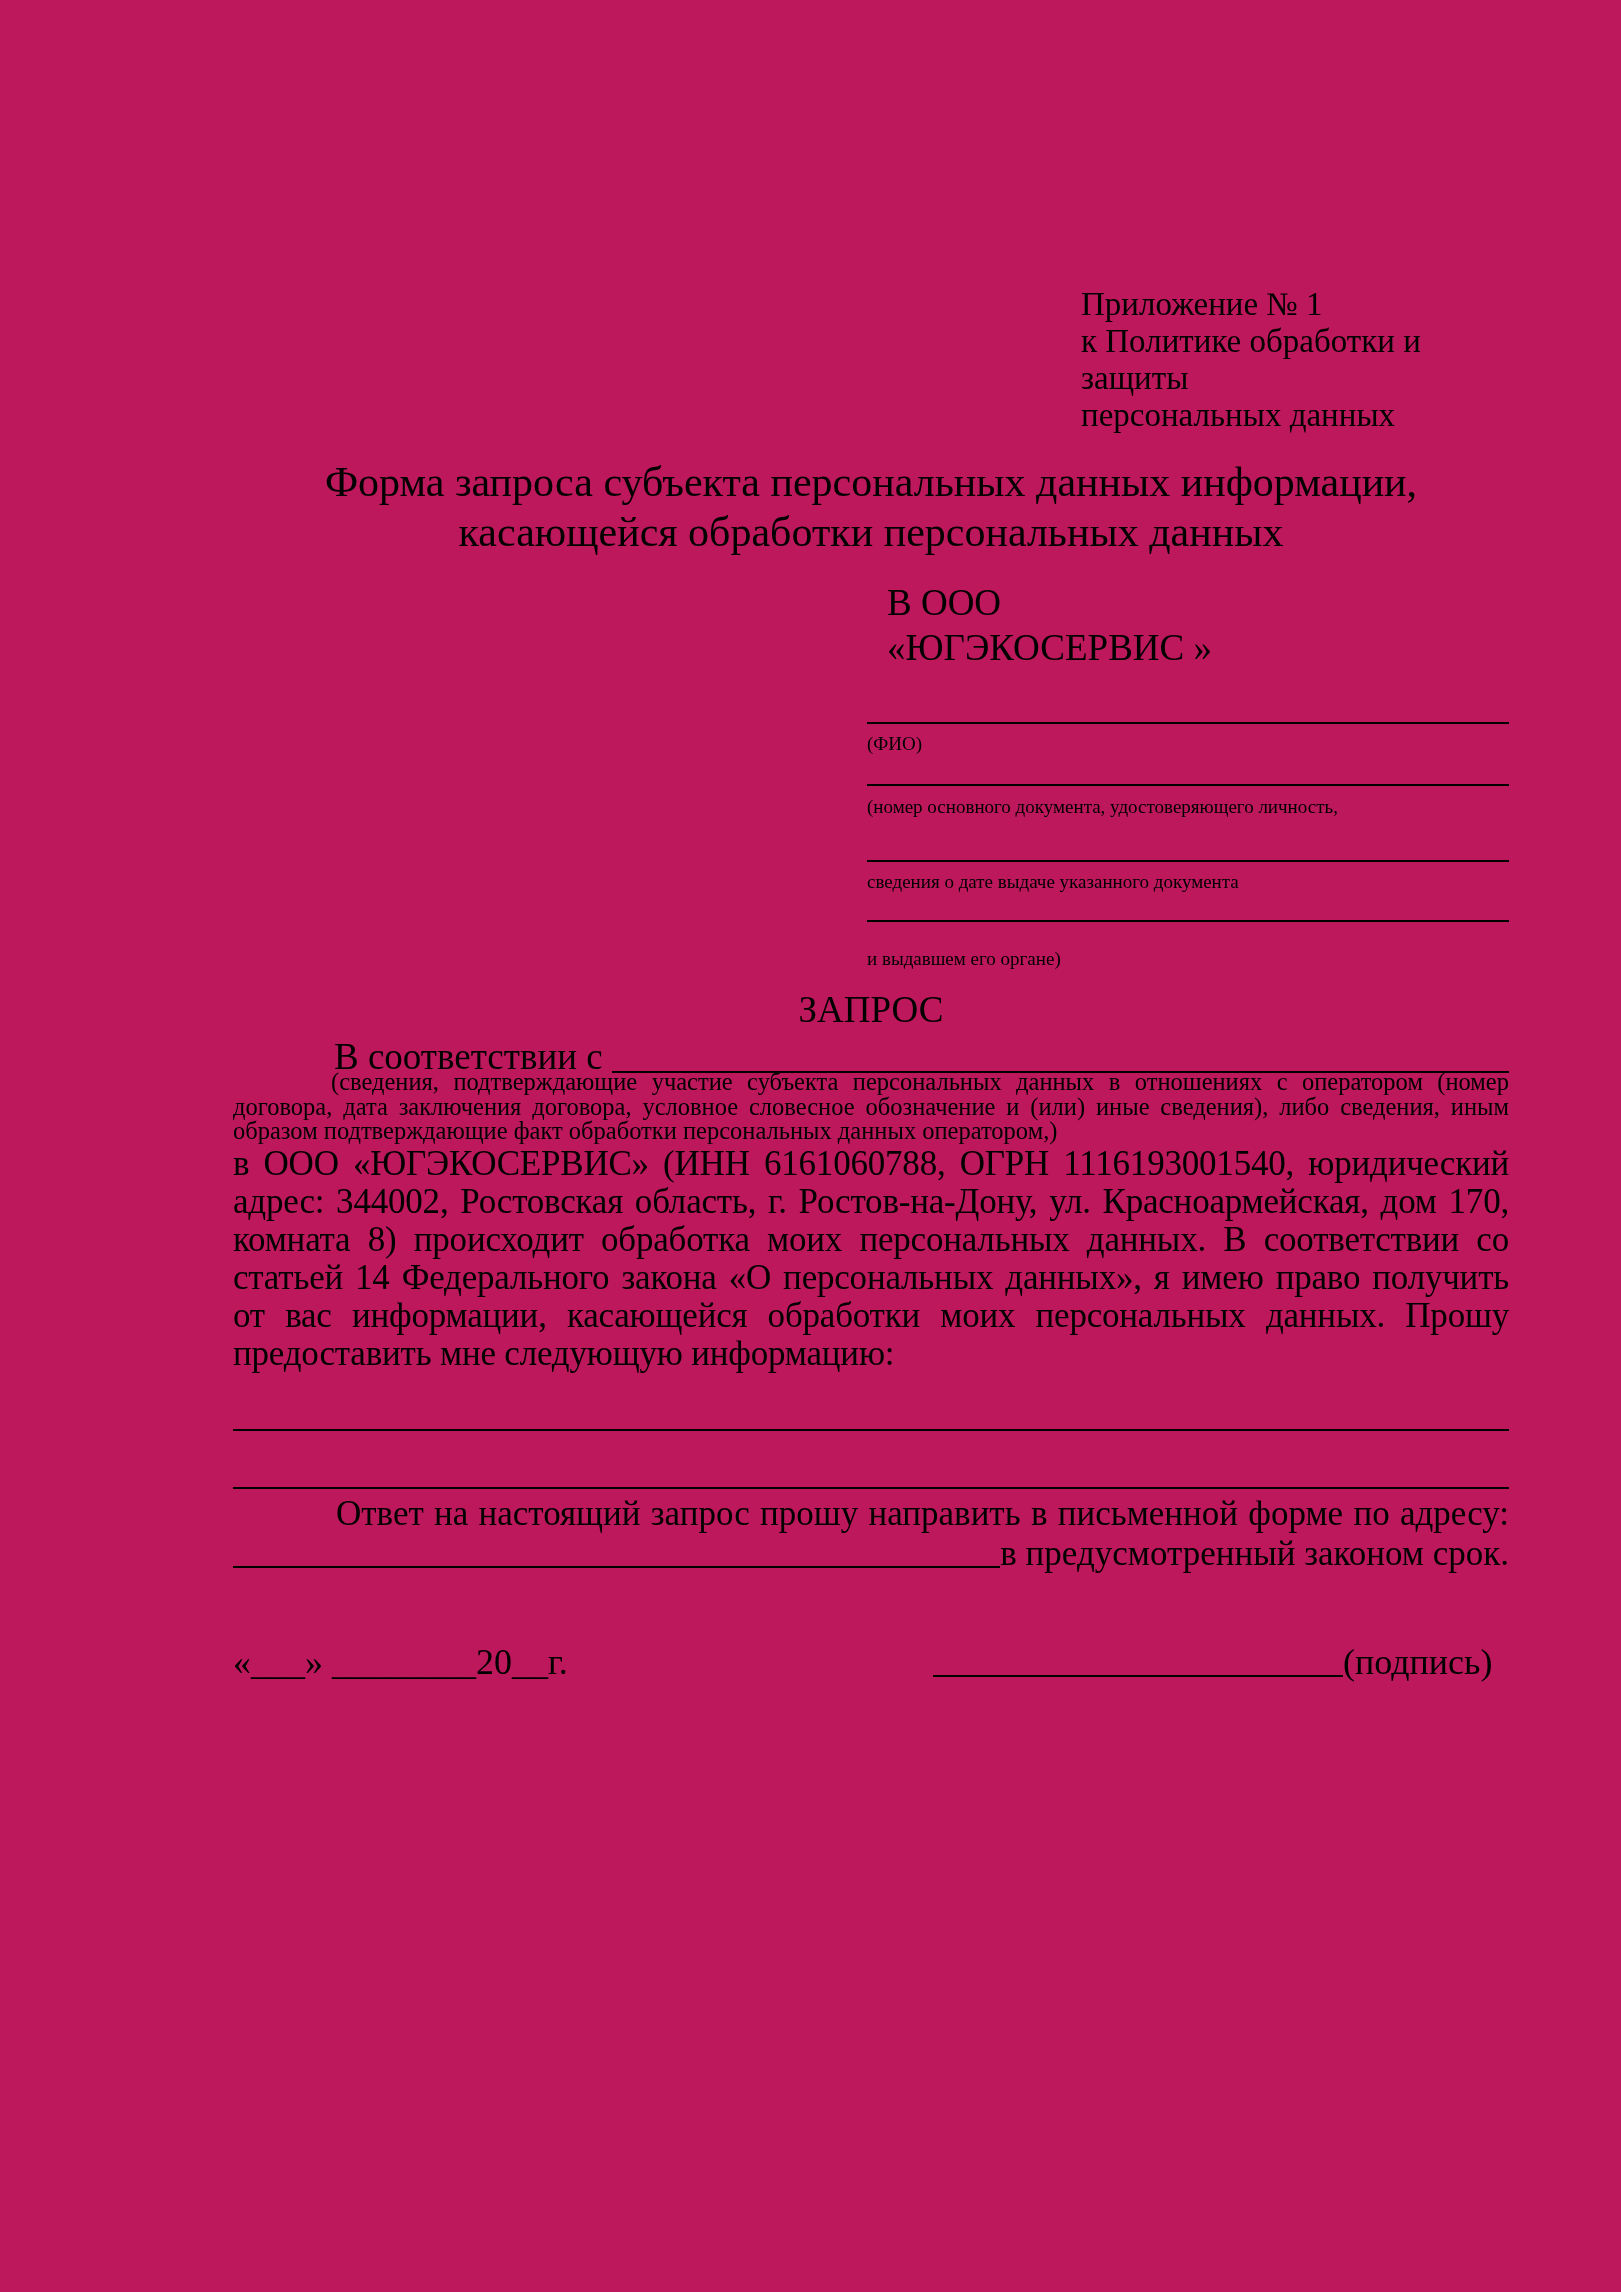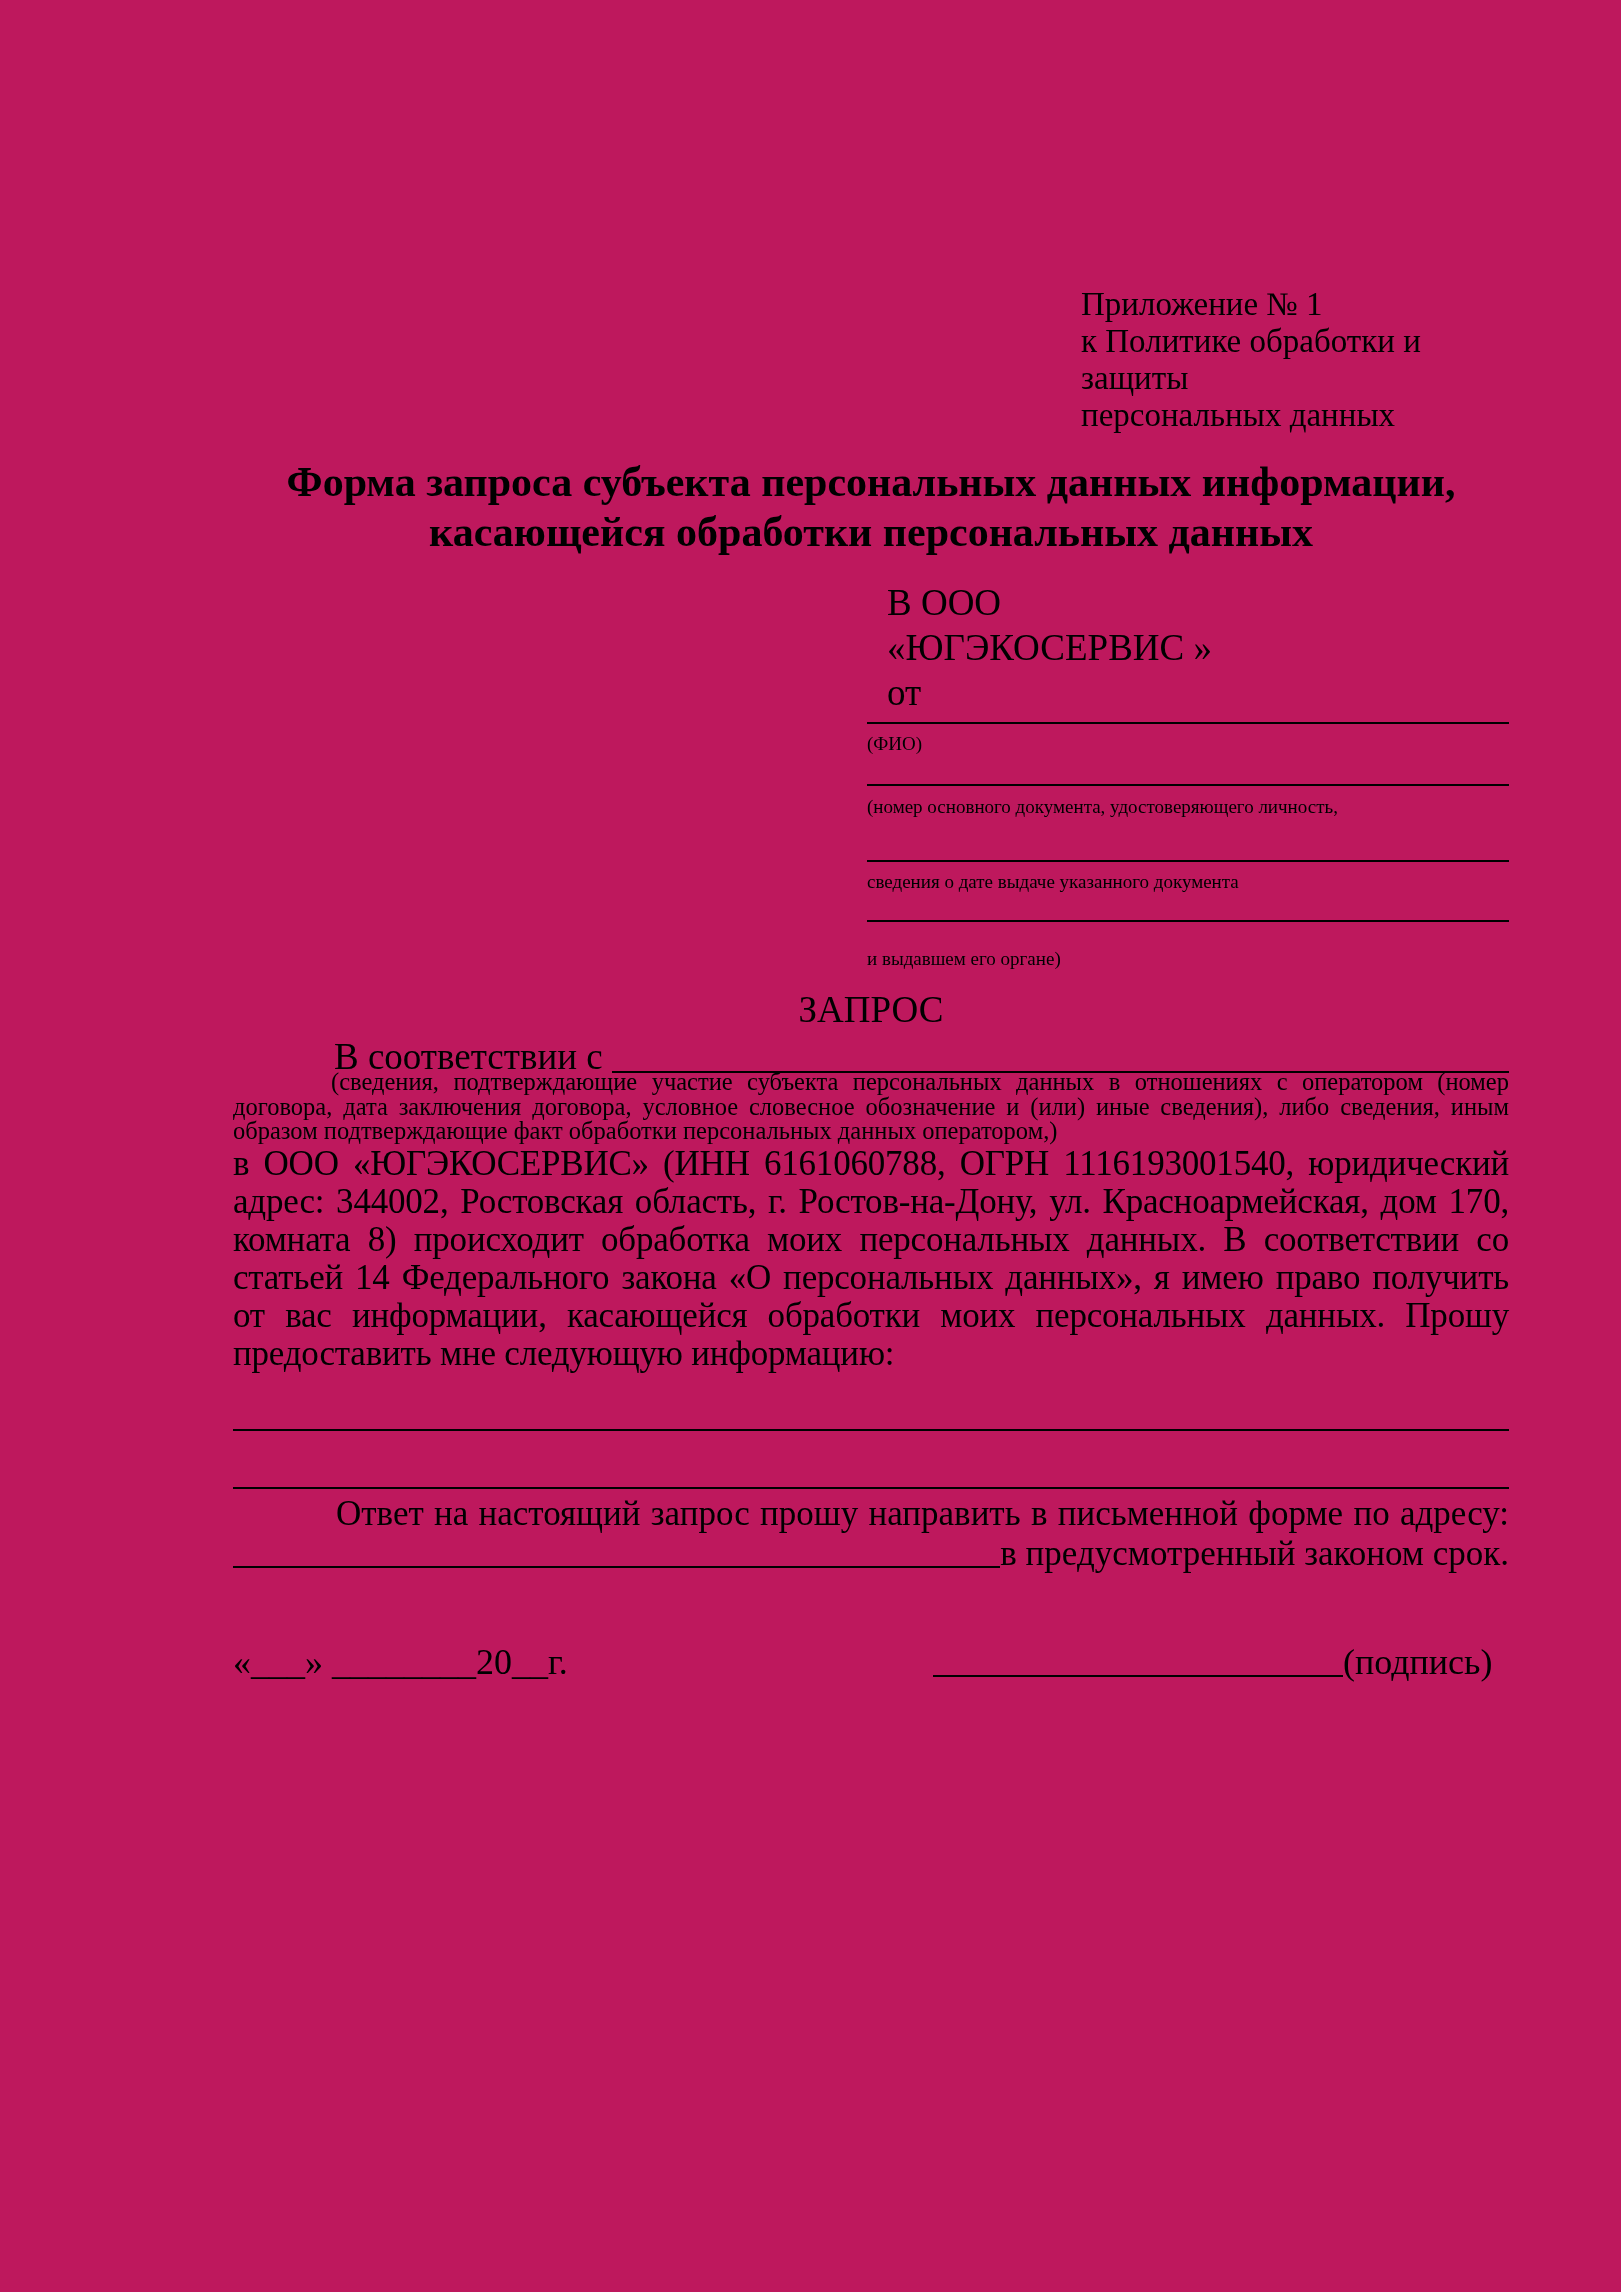--- a/index.html
+++ b/index.html
@@ -8,21 +8,21 @@
     width:1621px;height:2293px;
     background:#be185d;
     font-family:"Liberation Serif","DejaVu Serif",serif;
     color:#000;
     overflow:hidden;
   }
   .abs{position:absolute;}
   
   #appendix{left:1081px;top:286px;width:441px;font-size:33px;line-height:37px;}
   
-  #title{left:233px;top:457px;width:1276px;text-align:center;font-weight:bold;font-size:42px;line-height:50px;}
+  #title{left:233px;top:457px;width:1276px;text-align:center;font-weight:normal;font-size:42px;line-height:50px;}
   
   #addressee{left:887px;top:580px;width:627px;font-size:37px;line-height:45px;}
   
   .ufield{position:absolute;left:867px;width:642px;height:0;border-top:2px solid #000;}
   .ucap{position:absolute;left:867px;width:642px;font-size:19px;line-height:29px;}
   #fio-line{top:722px;}      #fio-cap{top:729px;}
   #docnum-line{top:784px;}   #docnum-cap{top:792px;}
   #docdate-line{top:860px;}  #docdate-cap{top:867px;}
   #docorg-line{top:920px;}   #docorg-cap{top:928px;margin-top:16px;}
   
@@ -55,21 +55,20 @@
   </div>
 
   <div id="title" class="abs">
     <div>Форма запроса субъекта персональных данных информации,</div>
     <div>касающейся обработки персональных данных</div>
   </div>
 
   <div id="addressee" class="abs">
     <div>В ООО</div>
     <div>«ЮГЭКОСЕРВИС »</div>
-    <div>от</div>
   </div>
 
   <div id="fio-line" class="ufield"></div>
   <div id="fio-cap" class="ucap">(ФИО)</div>
 
   <div id="docnum-line" class="ufield"></div>
   <div id="docnum-cap" class="ucap">(номер основного документа, удостоверяющего личность,</div>
 
   <div id="docdate-line" class="ufield"></div>
   <div id="docdate-cap" class="ucap">сведения о дате выдаче указанного документа</div>

